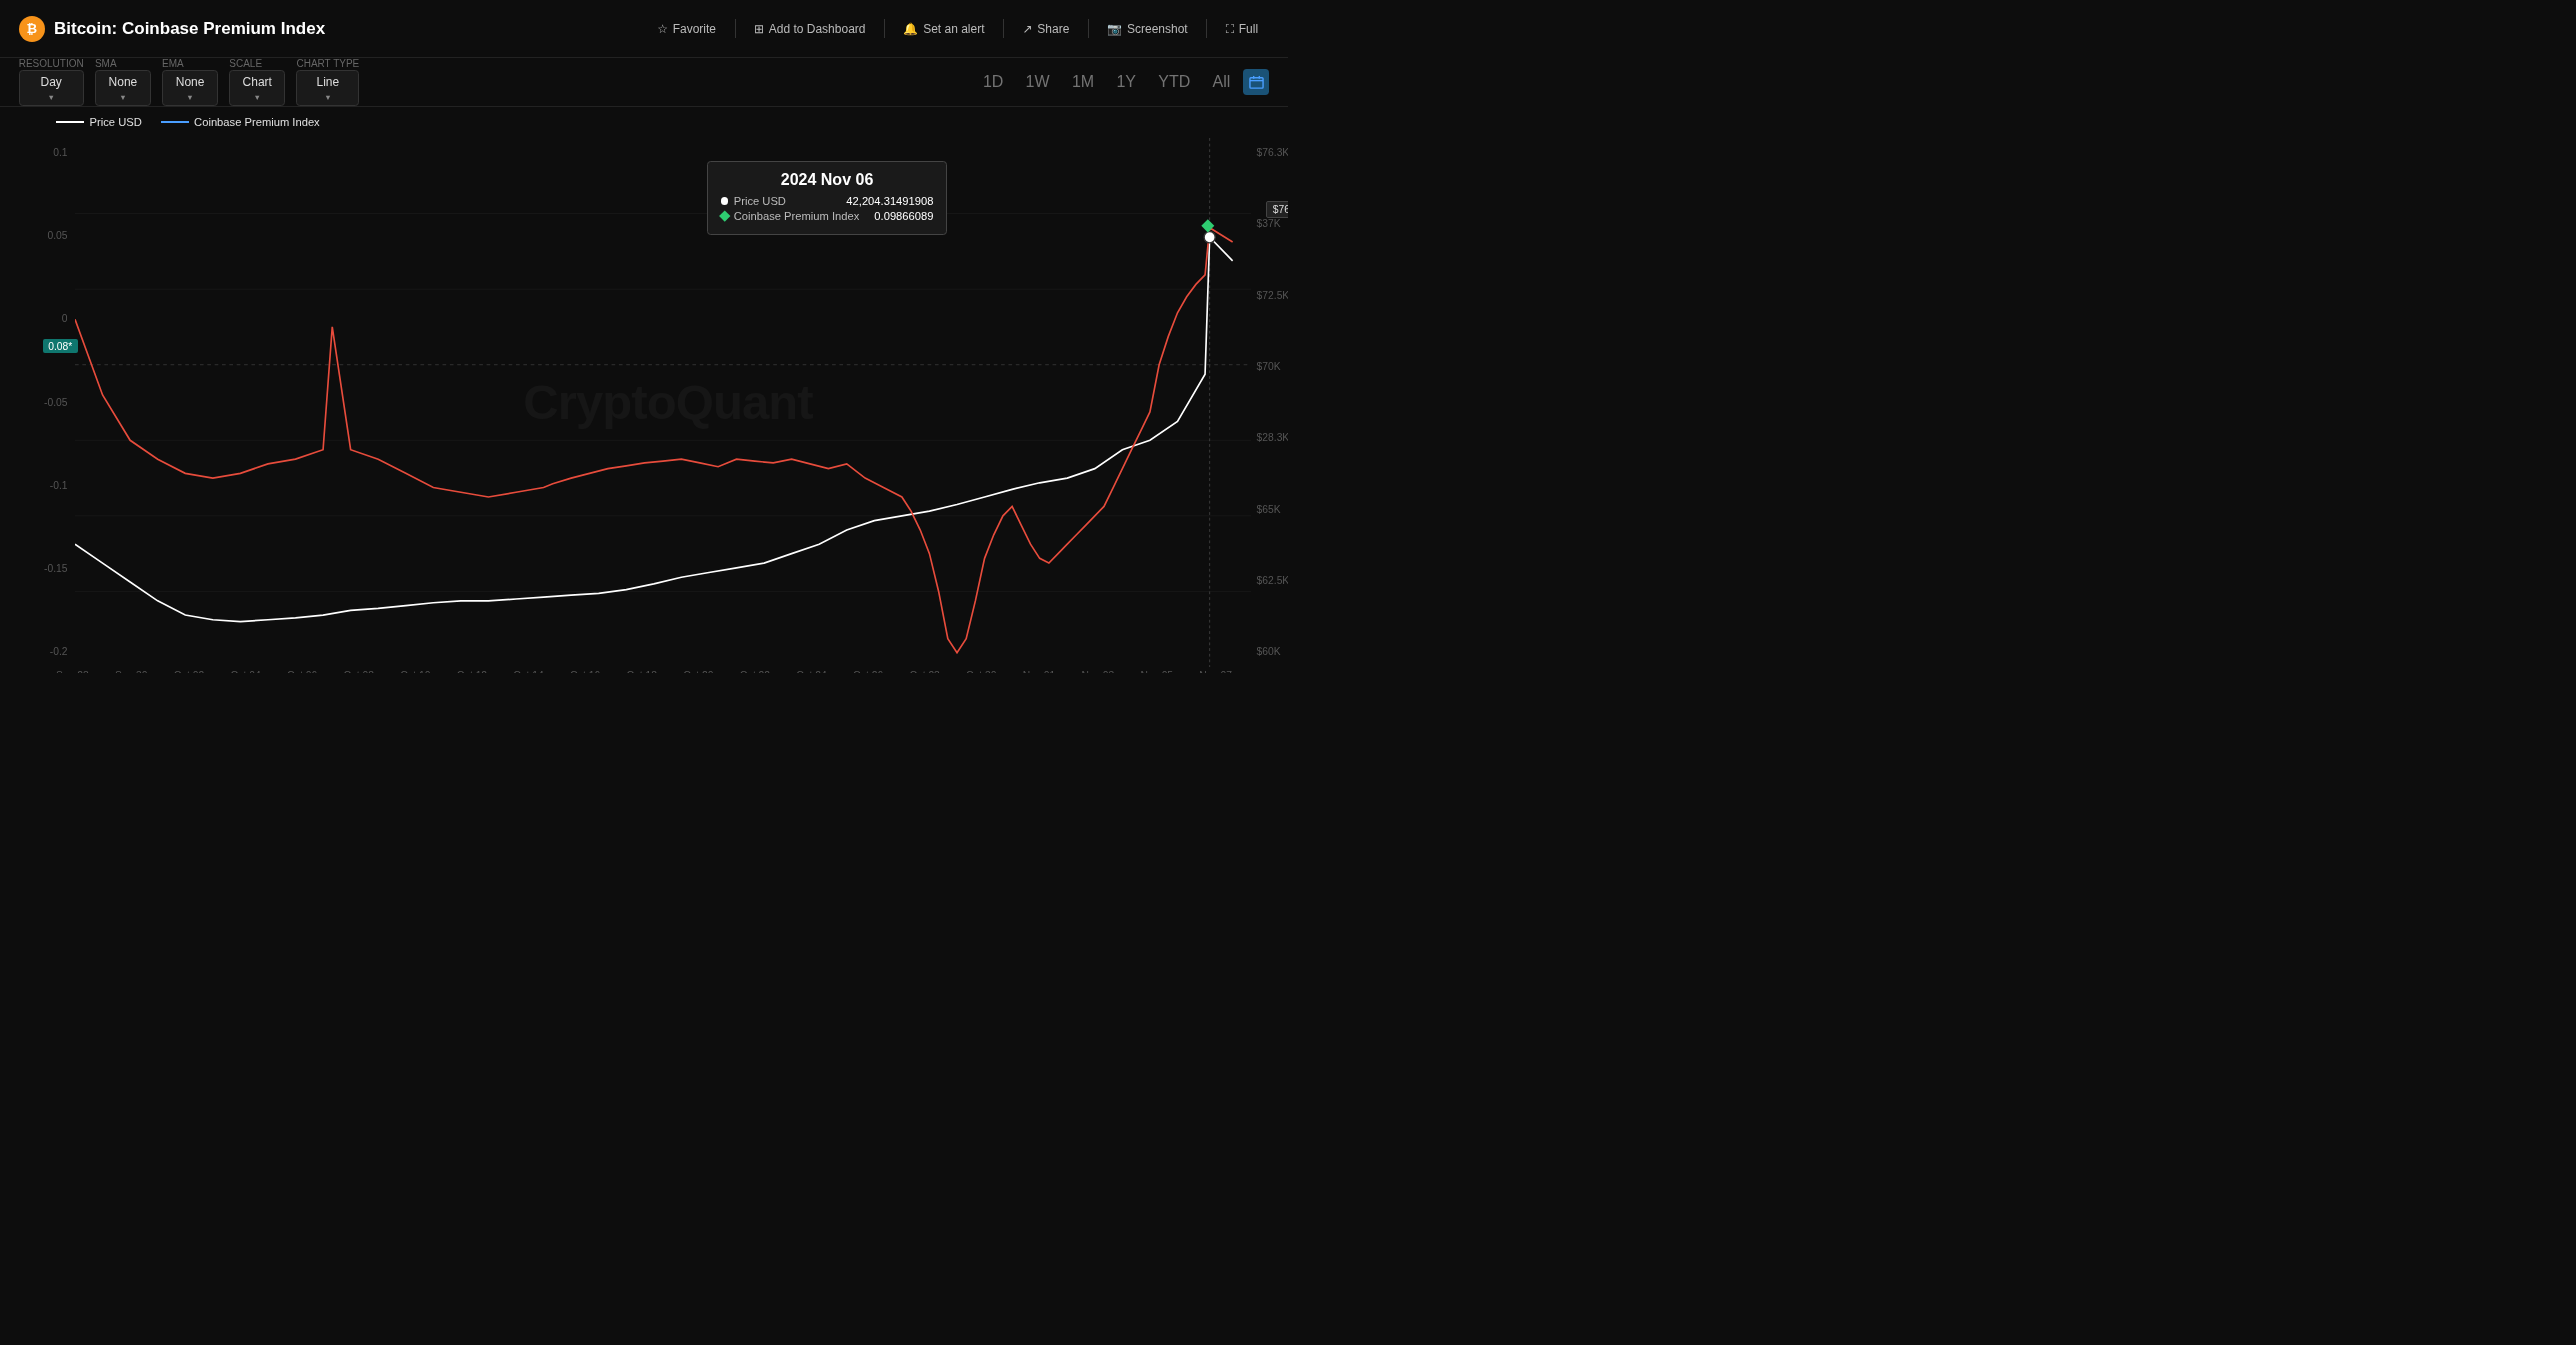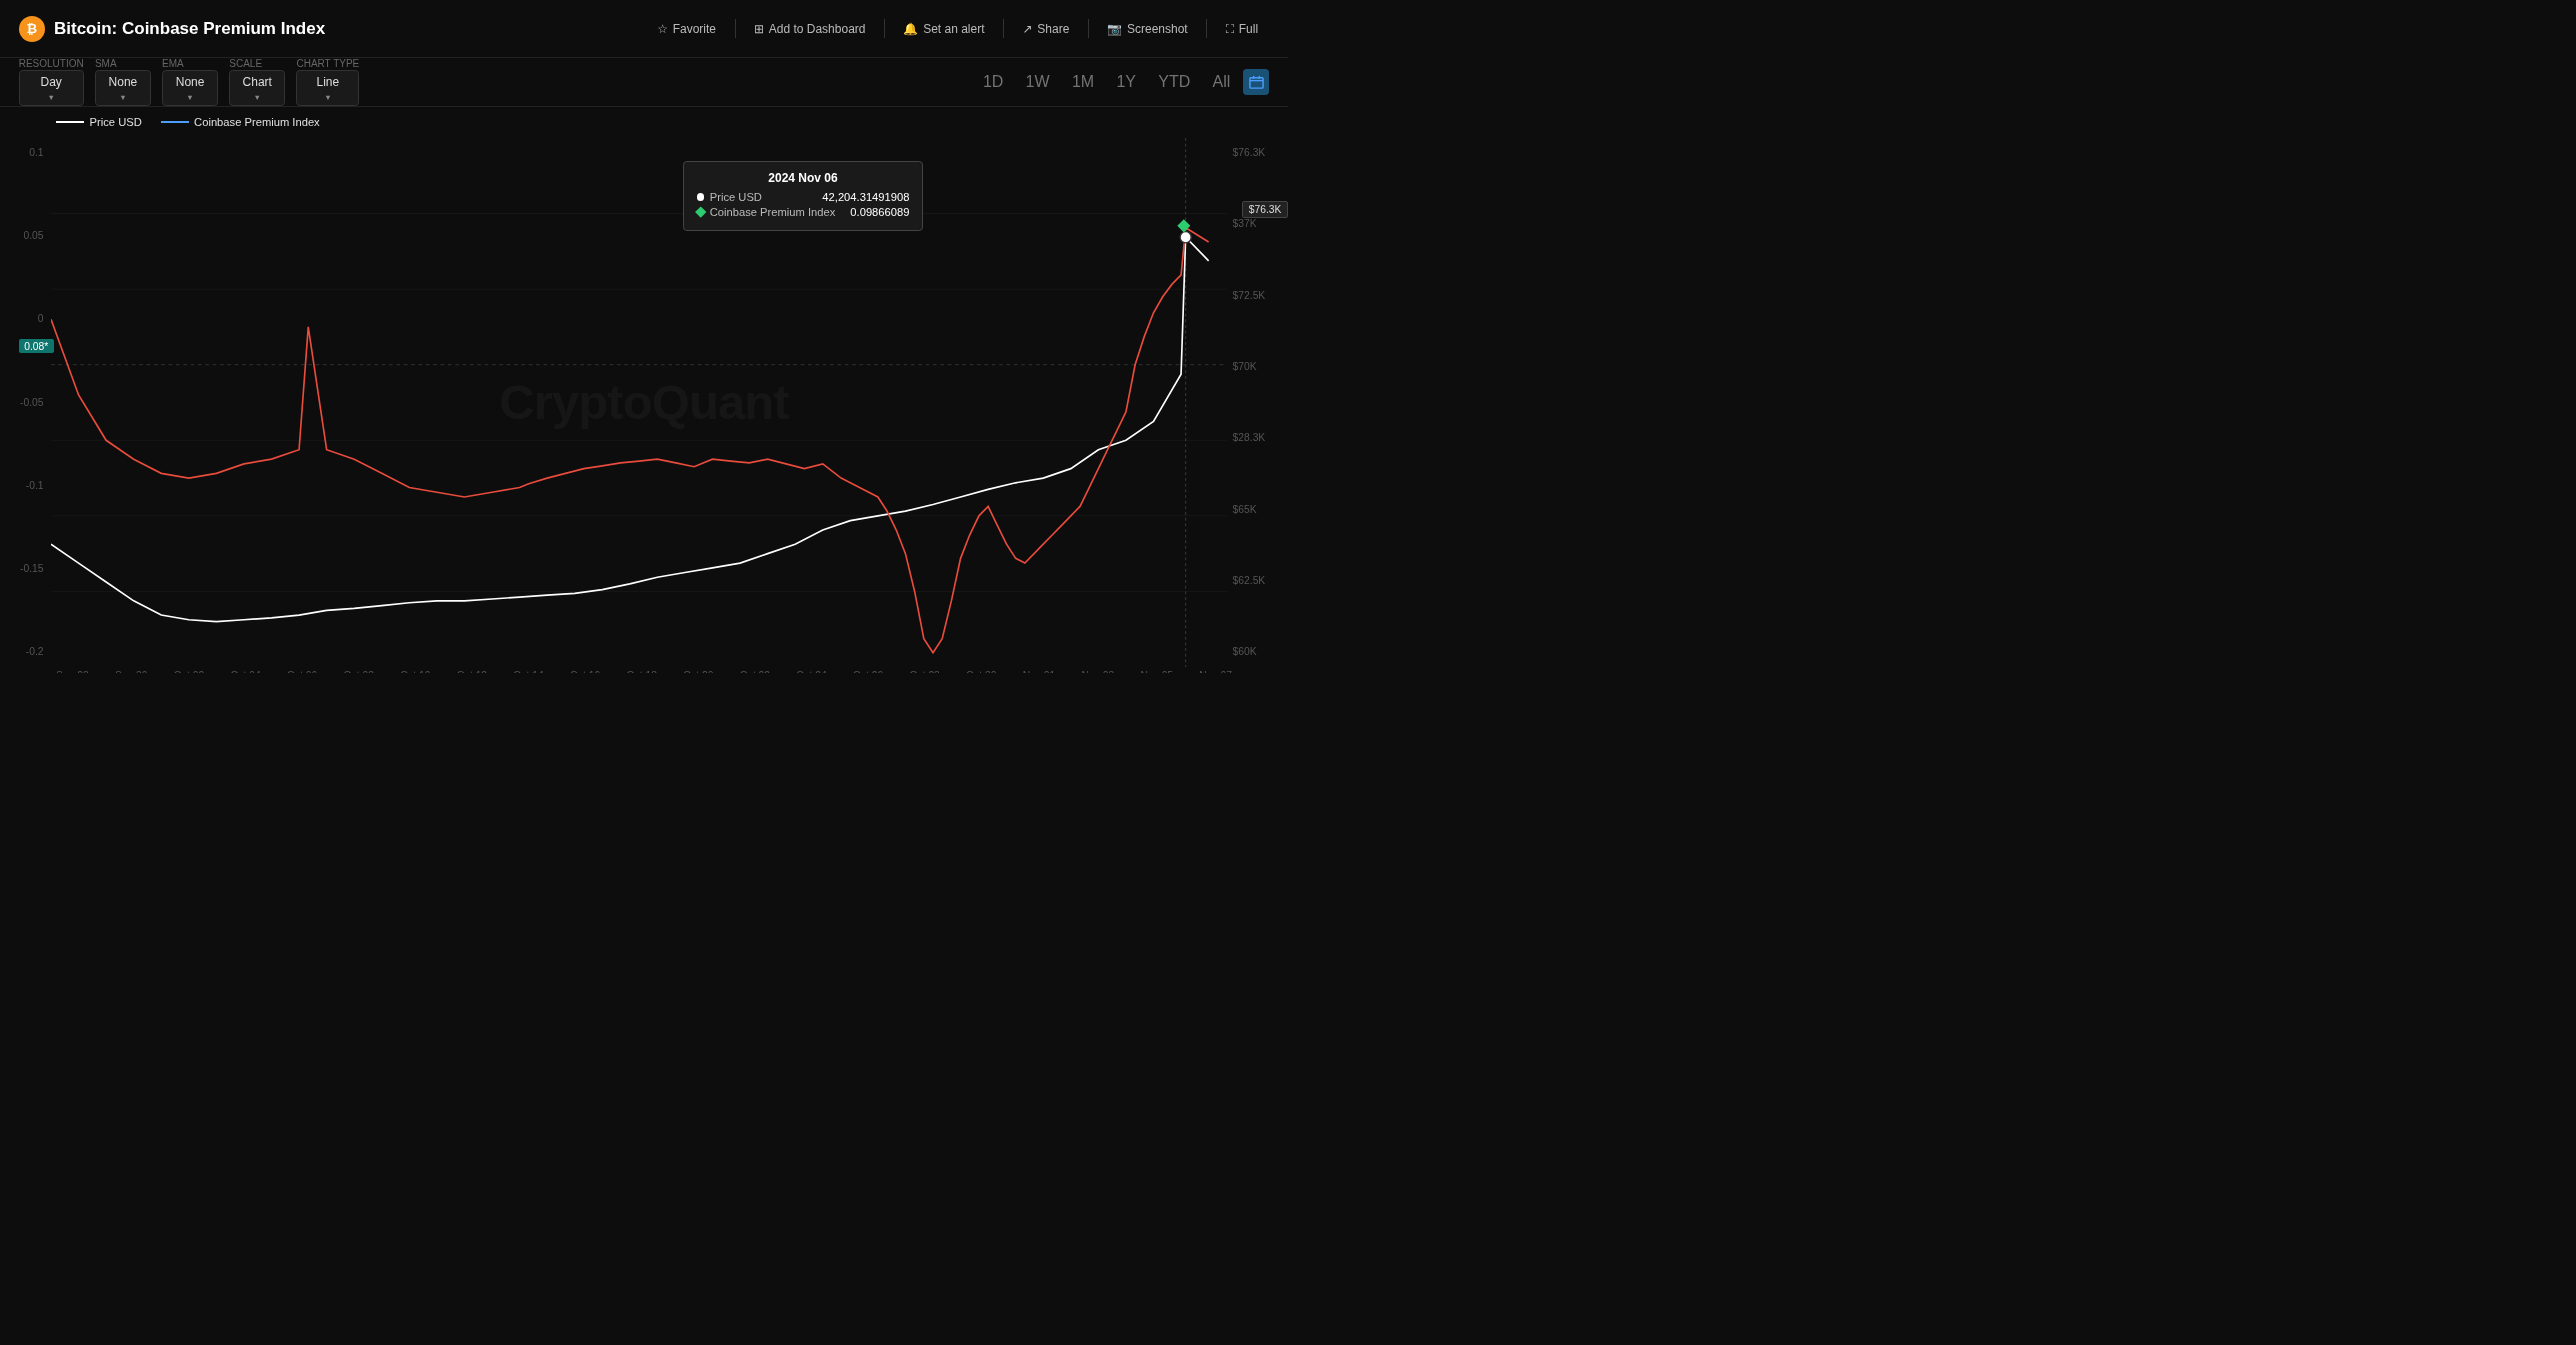--- a/index.html
+++ b/index.html
@@ -155,40 +155,41 @@
     }
     .legend-line-blue {
       width: 28px;
       height: 1.9px;
       background: #4a9eff;
     }
     .chart-wrapper {
       position: relative;
       width: 100%;
       height: calc(100% - 37px);
+      margin-left: 24px;
     }
     svg.chart-svg {
       width: 100%;
       height: 100%;
     }
     .tooltip-box {
       position: absolute;
       top: 28px;
       left: 52%;
       background: #1a1a1a;
       border: 0.9px solid #444;
       border-radius: 3.7px;
       padding: 9.3px 13px;
       font-size: 11.2px;
       min-width: 224px;
     }
     .tooltip-date {
       font-weight: 700;
       color: #fff;
-      font-size: 12px;
+      font-size: 16px;
       margin-bottom: 5.6px;
       text-align: center;
     }
     .tooltip-row {
       display: flex;
       justify-content: space-between;
       align-items: center;
       gap: 15px;
       margin: 2.8px 0;
     }

